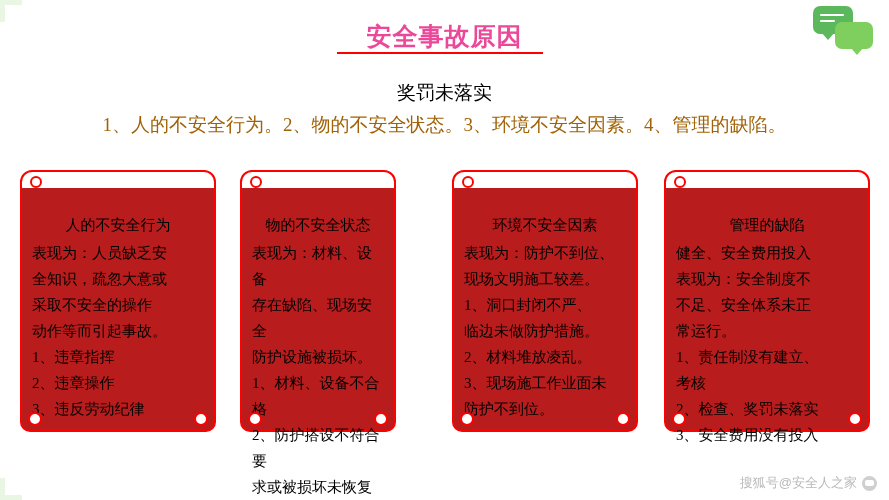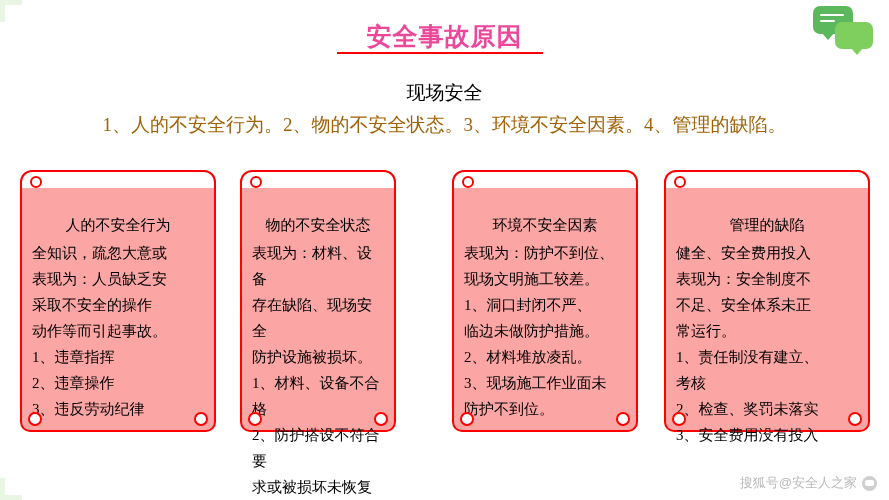--- a/index.html
+++ b/index.html
@@ -139,21 +139,21 @@
   }
   .scroll .body {
     position: absolute;
     left: 0;
     top: 18px;
     right: 0;
     bottom: 0;
     border: 2.5px solid #ff0000;
     border-top: none;
     border-radius: 0 0 10px 10px;
-    background: #fca5a5;
+    background: #b91c1c;
     box-sizing: border-box;
   }
   
   .scroll .roll-top {
     position: absolute;
     left: 0;
     top: 0;
     right: 0;
     height: 22px;
     border: 2.5px solid #ff0000;
@@ -265,30 +265,30 @@
         <div class="bl"></div>
         <div class="bl short"></div>
       </div>
     </div>
     <div class="bubble b2"></div>
   </div>
 
   <div class="title">安全事故原因</div>
   <div class="title-underline"></div>
 
-  <div class="subtitle">现场安全</div>
+  <div class="subtitle">奖罚未落实</div>
   <div class="main-line">1、人的不安全行为。2、物的不安全状态。3、环境不安全因素。4、管理的缺陷。</div>
 
   <div class="scroll s1">
     <div class="roll-top"></div>
     <div class="body">
       <div class="card-title">人的不安全行为</div>
       <div class="card-text">
+        <p>表现为：人员缺乏安</p>
         <p>全知识，疏忽大意或</p>
-        <p>表现为：人员缺乏安</p>
         <p>采取不安全的操作</p>
         <p>动作等而引起事故。</p>
         <p>1、违章指挥</p>
         <p>2、违章操作</p>
         <p>3、违反劳动纪律</p>
       </div>
       <div class="roll-bot-left"></div>
       <div class="roll-bot-right"></div>
     </div>
   </div>

